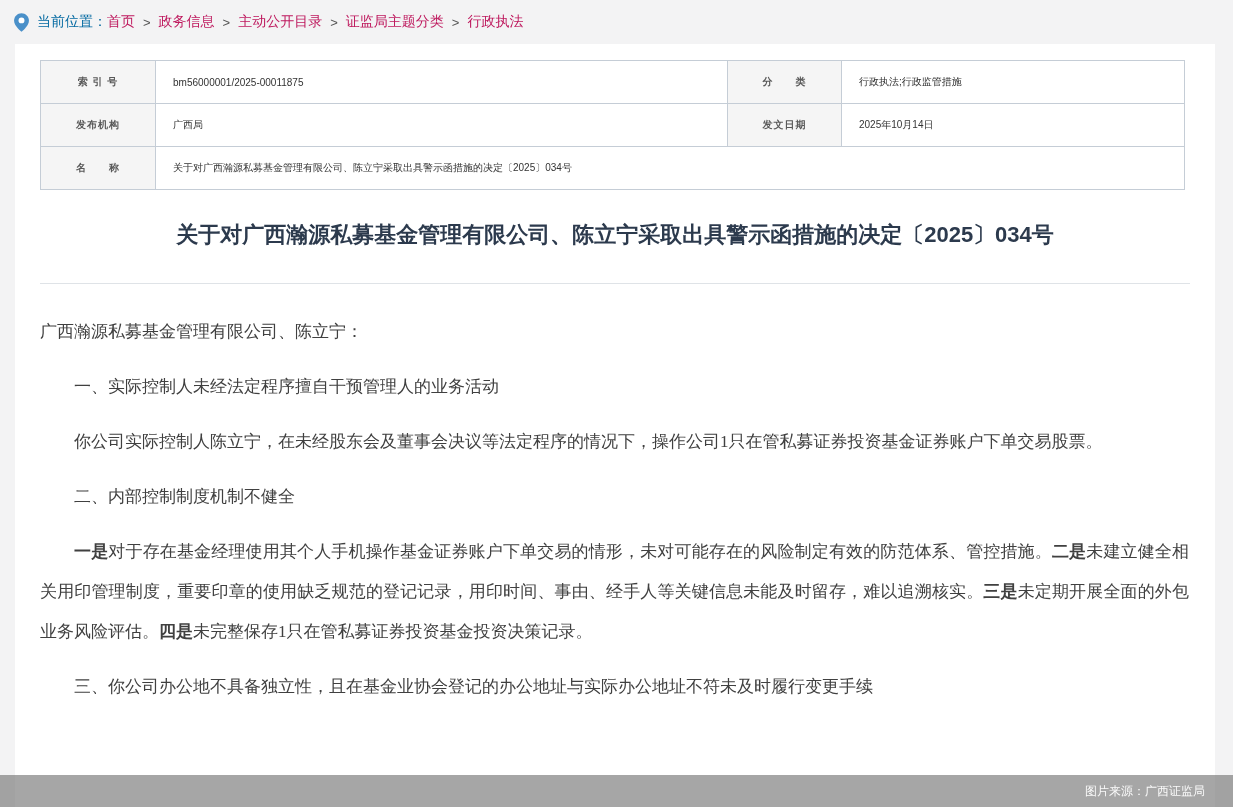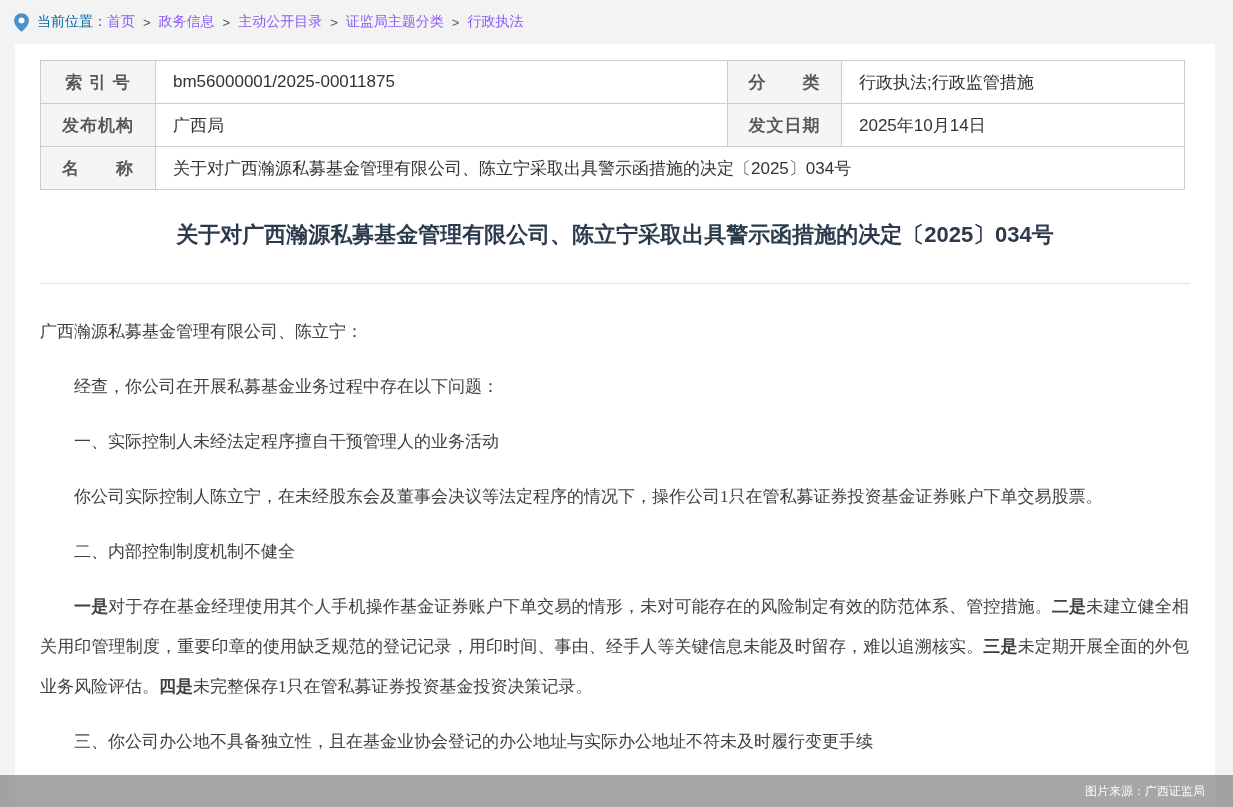--- a/index.html
+++ b/index.html
@@ -20,38 +20,38 @@
   .breadcrumb {
     height: 44px;
     display: flex;
     align-items: center;
     padding-left: 13px;
     font-size: 14px;
     color: #333;
   }
   .pin { display: inline-flex; margin-right: 7px; }
   .bc-label { color: #0369a1; }
-  .bc-link { color: #8b5cf6; text-decoration: none; cursor: pointer; }
+  .bc-link { color: #be185d; text-decoration: none; cursor: pointer; }
   .bc-sep { margin: 0 8px; color: #555; font-size: 13px; }
   
   .card {
     position: absolute;
     left: 15px;
     right: 18px;
     top: 44px;
     bottom: 0;
     background: #ffffff;
   }
   
   .meta-table {
     border-collapse: collapse;
     table-layout: fixed;
     width: 1144px;
     margin: 16px 0 17px 25px;
-    font-size: 17px;
+    font-size: 10px;
   }
   .meta-table td {
     border: 1px solid #c5cdd6;
     height: 43px;
     vertical-align: middle;
   }
   .meta-table td.lbl {
     background: #f5f5f5;
     color: #595959;
     font-weight: bold;
@@ -160,21 +160,20 @@
         <td class="val" colspan="3">关于对广西瀚源私募基金管理有限公司、陈立宁采取出具警示函措施的决定〔2025〕034号</td>
       </tr>
     </tbody>
       </table>
 
     <h1 class="doc-title">关于对广西瀚源私募基金管理有限公司、陈立宁采取出具警示函措施的决定〔2025〕034号</h1>
     <hr class="divider">
 
     <div class="body-text">
       <p>广西瀚源私募基金管理有限公司、陈立宁：</p>
-      <p class="p-indent">经查，你公司在开展私募基金业务过程中存在以下问题：</p>
       <p class="p-indent">一、实际控制人未经法定程序擅自干预管理人的业务活动</p>
       <p class="p-indent">你公司实际控制人陈立宁，在未经股东会及董事会决议等法定程序的情况下，操作公司1只在管私募证券投资基金证券账户下单交易股票。</p>
       <p class="p-indent">二、内部控制制度机制不健全</p>
       <p class="p-indent p-justify"><span class="seg-bold">一是</span><span>对于存在基金经理使用其个人手机操作基金证券账户下单交易的情形，未对可能存在的风险制定有效的防范体系、管控措施。</span><span class="seg-bold">二是</span><span>未建立健全相关用印管理制度，重要印章的使用缺乏规范的登记记录，用印时间、事由、经手人等关键信息未能及时留存，难以追溯核实。</span><span class="seg-bold">三是</span><span>未定期开展全面的外包业务风险评估。</span><span class="seg-bold">四是</span><span>未完整保存1只在管私募证券投资基金投资决策记录。</span></p>
       <p class="p-indent">三、你公司办公地不具备独立性，且在基金业协会登记的办公地址与实际办公地址不符未及时履行变更手续</p>
     </div>
   </div>
 
   <div class="watermark-bar">
     <span class="watermark-text">图片来源：广西证监局</span>

